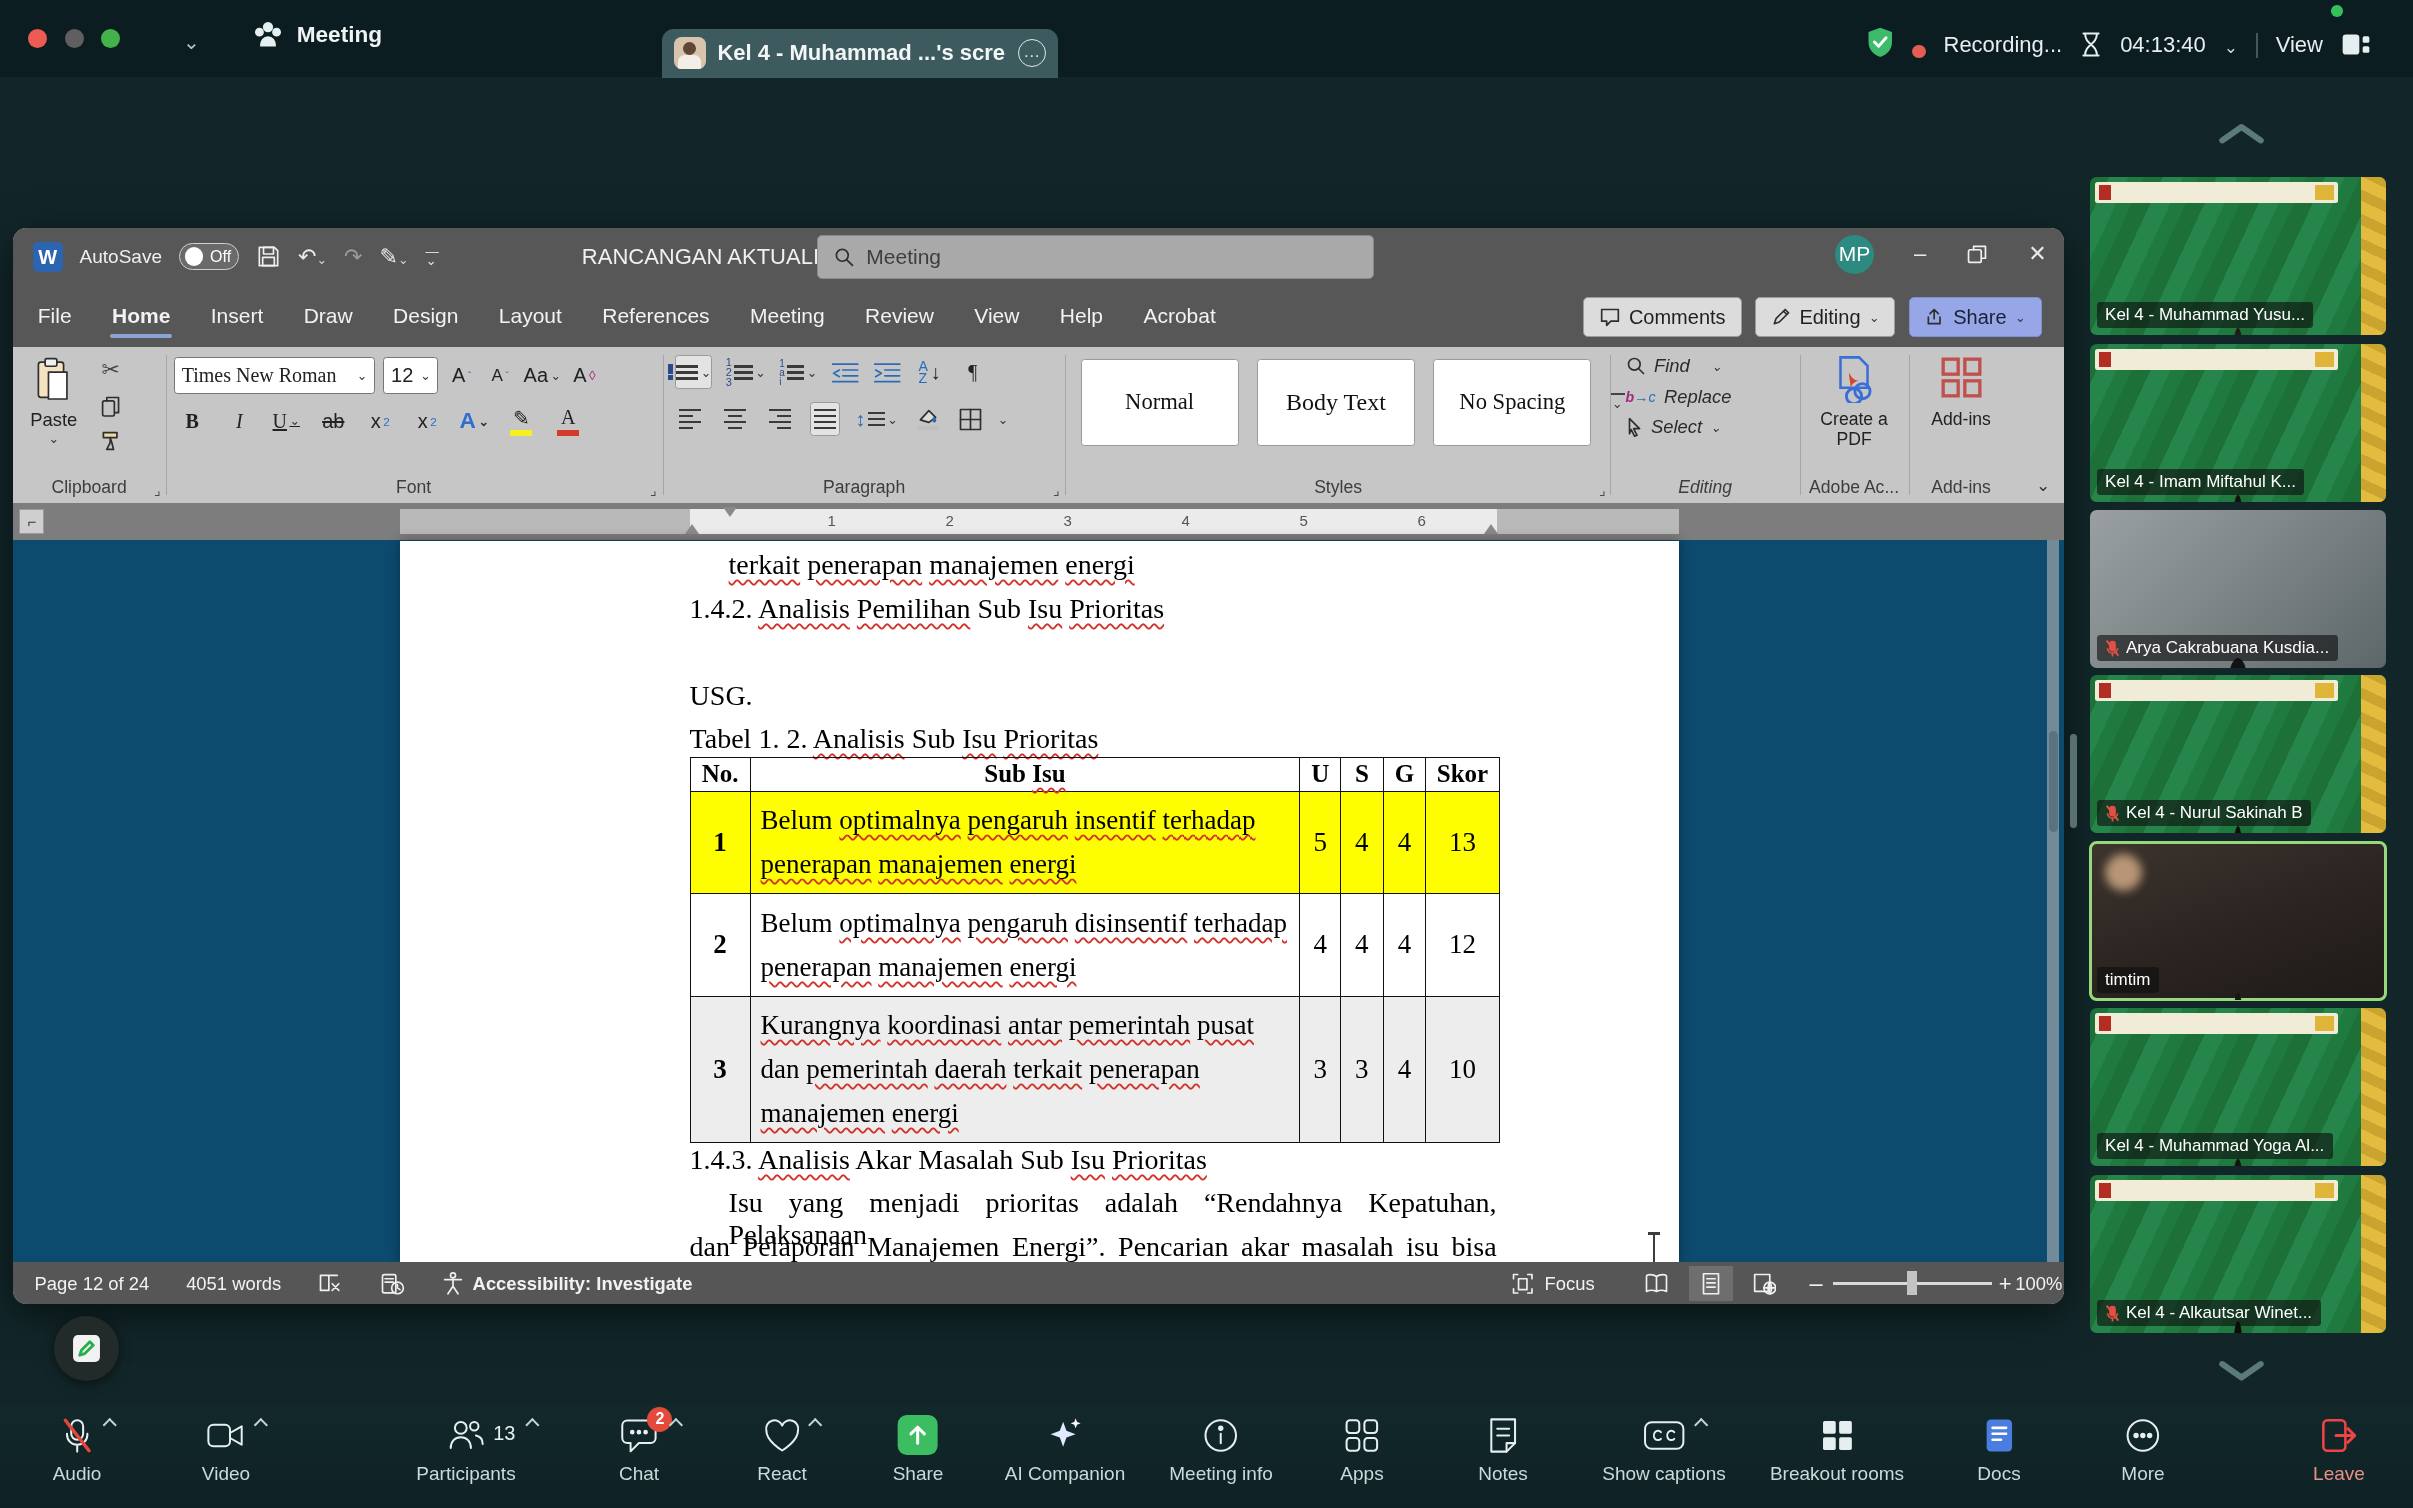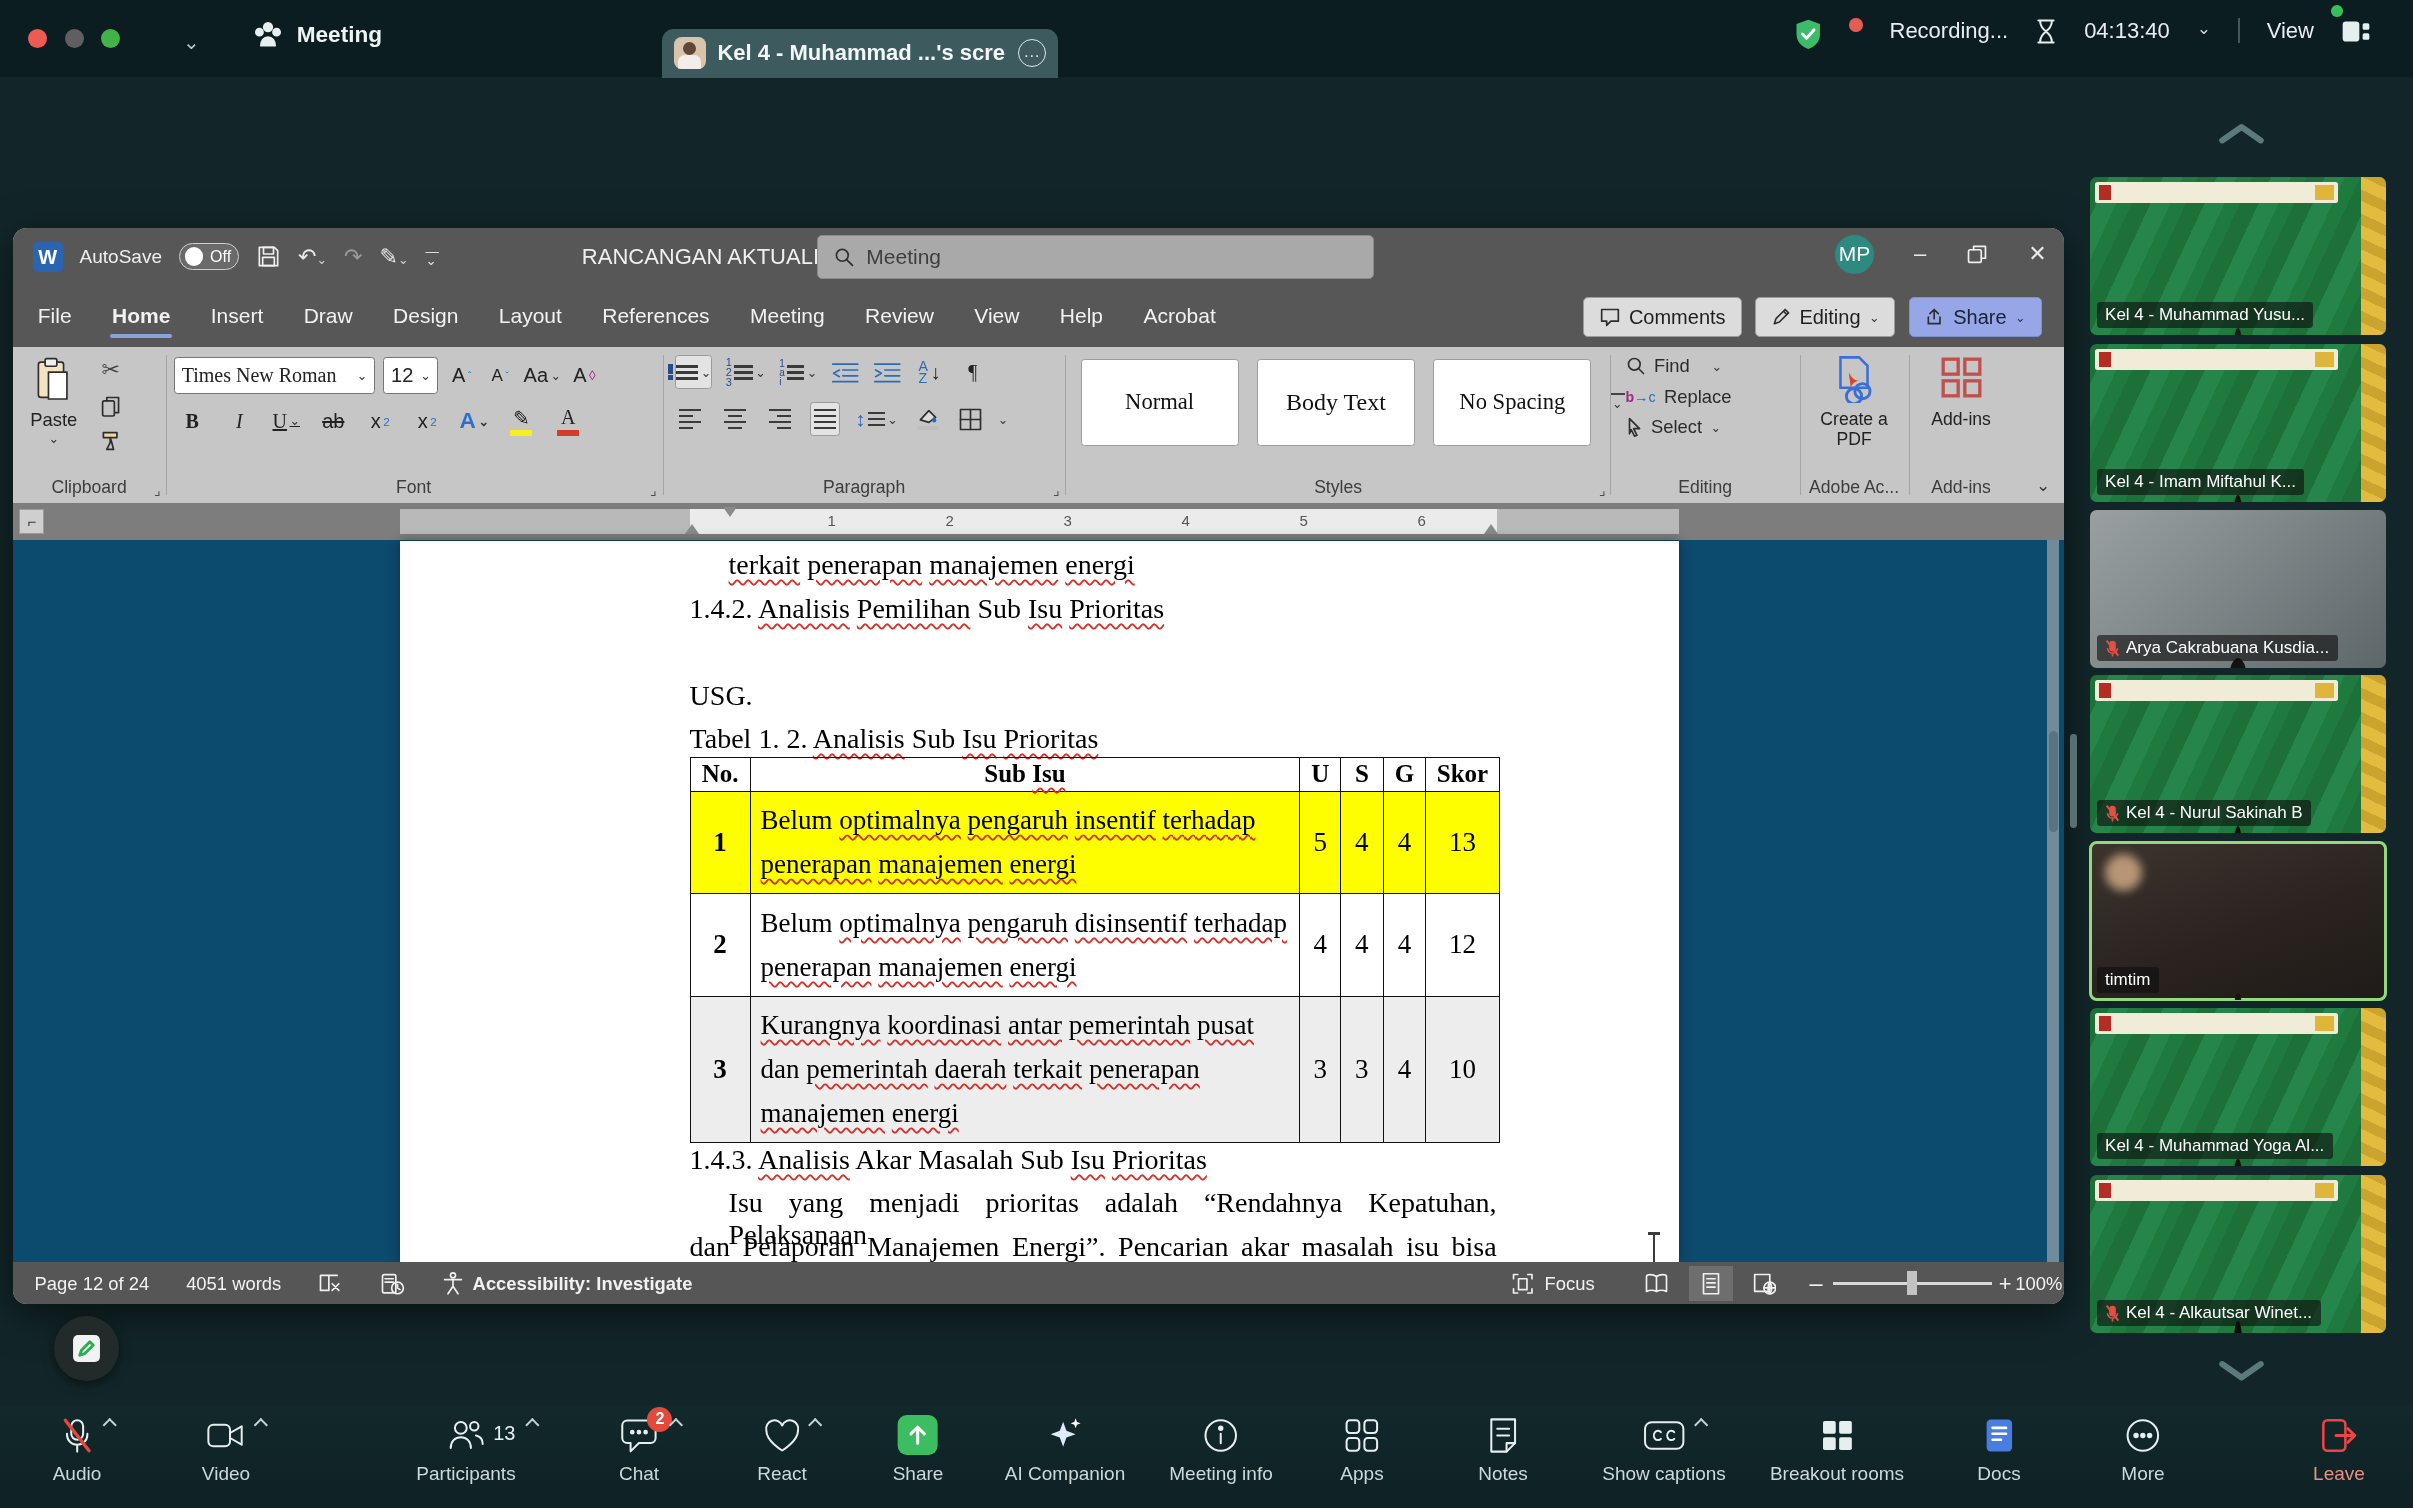--- a/index.html
+++ b/index.html
@@ -10,21 +10,21 @@
   #menubar { position:absolute; left:0; top:0; width:2413px; height:77px; background:#0b1d20; }
   .light { width:19px; height:19px; border-radius:50%; position:absolute; top:29px; }
   #mb-chev { position:absolute; left:183px; top:30px; color:#b9c6c6; font-size:20px; }
   #tab-meeting { position:absolute; left:251px; top:20px; display:flex; align-items:center; gap:11.7px; color:#eef4f4; font-size:22.6px; font-weight:bold; }
   #tab-share { position:absolute; left:662px; top:28.5px; width:396px; height:49px; background:#3d5b5e; border-radius:11.7px 11.7px 0 0; display:flex; align-items:center; padding:0 11.7px; gap:11.7px; }
   #tab-share .avatar { width:32px; height:32px; border-radius:7.5px; background:#d8c4ad; position:relative; overflow:hidden; flex:none; }
   #tab-share .avatar::before { content:''; position:absolute; left:9.2px; top:5px; width:13.4px; height:13.4px; border-radius:50%; background:#5f4636; }
   #tab-share .avatar::after { content:''; position:absolute; left:4.2px; top:18.4px; width:23.5px; height:13.4px; border-radius:6.7px 6.7px 0 0; background:#f3efe8; }
   #tab-share .lbl { color:#f2f6f6; font-size:22px; font-weight:bold; white-space:nowrap; overflow:hidden; }
   #tab-share .ellip { flex:none; width:28.5px; height:28.5px; border:1.7px solid #dfe8e8; border-radius:50%; color:#dfe8e8; font-size:17px; line-height:23.5px; text-align:center; letter-spacing:0.8px; }
-  #mb-right { position:absolute; right:42px; top:18.4px; height:40px; display:flex; align-items:flex-start; gap:27px; color:#e8eef0; font-size:22px; }
+  #mb-right { position:absolute; right:42px; top:18.4px; height:40px; display:flex; align-items:flex-end; gap:18px; color:#e8eef0; font-size:22px; }
   .rec-dot { width:13.4px; height:13.4px; border-radius:50%; background:#e35d54; }
   .mb-div { width:1.7px; height:25px; background:#44585a; }
   #camdot { position:absolute; right:70px; top:5px; width:11.7px; height:11.7px; border-radius:50%; background:#36c05a; }
 
   
   #word { position:absolute; left:12.6px; top:228px; width:2051px; height:1076px; border-radius:13.4px; overflow:hidden; background:#c6c6c6; box-shadow:0 10px 40px rgba(0,0,0,.55); }
   #w-top { height:119px; background:#575757; position:relative; }
   #w-titlerow { position:absolute; left:0; top:0; right:0; height:57px; display:flex; align-items:center; padding-left:20px; gap:17px; color:#efefef; font-size:19px; }
   .wlogo { width:30px; height:30px; border-radius:5px; background:#2b64b0; color:#fff; font-weight:bold; font-size:20px; text-align:center; line-height:30px; }
   .toggle { width:60px; height:27px; border:1.7px solid #cfcfcf; border-radius:13.4px; background:#6a6a6a; display:flex; align-items:center; padding:0 5px; gap:6.7px; color:#fff; font-size:16px; }
@@ -430,21 +430,21 @@
         <span class="stylecard">Normal</span>
         <span class="stylecard" style="font-size:24px;">Body Text</span>
         <span class="stylecard">No Spacing</span>
         <span style="display:flex;flex-direction:column;align-items:center;gap:1.7px;color:#333;font-size:12.6px;"><span style="width:15px;height:1.7px;background:#444;"></span>⌄</span>
       </div>
       <span class="glabel">Styles</span>
       <span class="glaunch">⌟</span>
     </div>
     <span class="gsep" style="left:1597px;"></span>
 
-    <div class="grp" style="left:1598px;width:189px;">
+    <div class="grp" style="left:1598px;width:189px;font-style:italic;">
       <div style="position:absolute;left:15px;top:8.4px;display:flex;flex-direction:column;gap:8.4px;font-size:18.4px;color:#2b2b2b;">
         <span style="display:flex;align-items:center;gap:8.4px;">
           <svg class="lnd" width="20" height="20" viewBox="0 0 24 24">
               <circle cx="10" cy="10" r="7"></circle>
               <path d="M15 15l6 6"></path>
             </svg>
           <span>Find</span>
             <span class="chev-s" style="color:#333;margin-left:13.4px;">⌄</span>
         </span>
         <span style="display:flex;align-items:center;gap:8.4px;">

